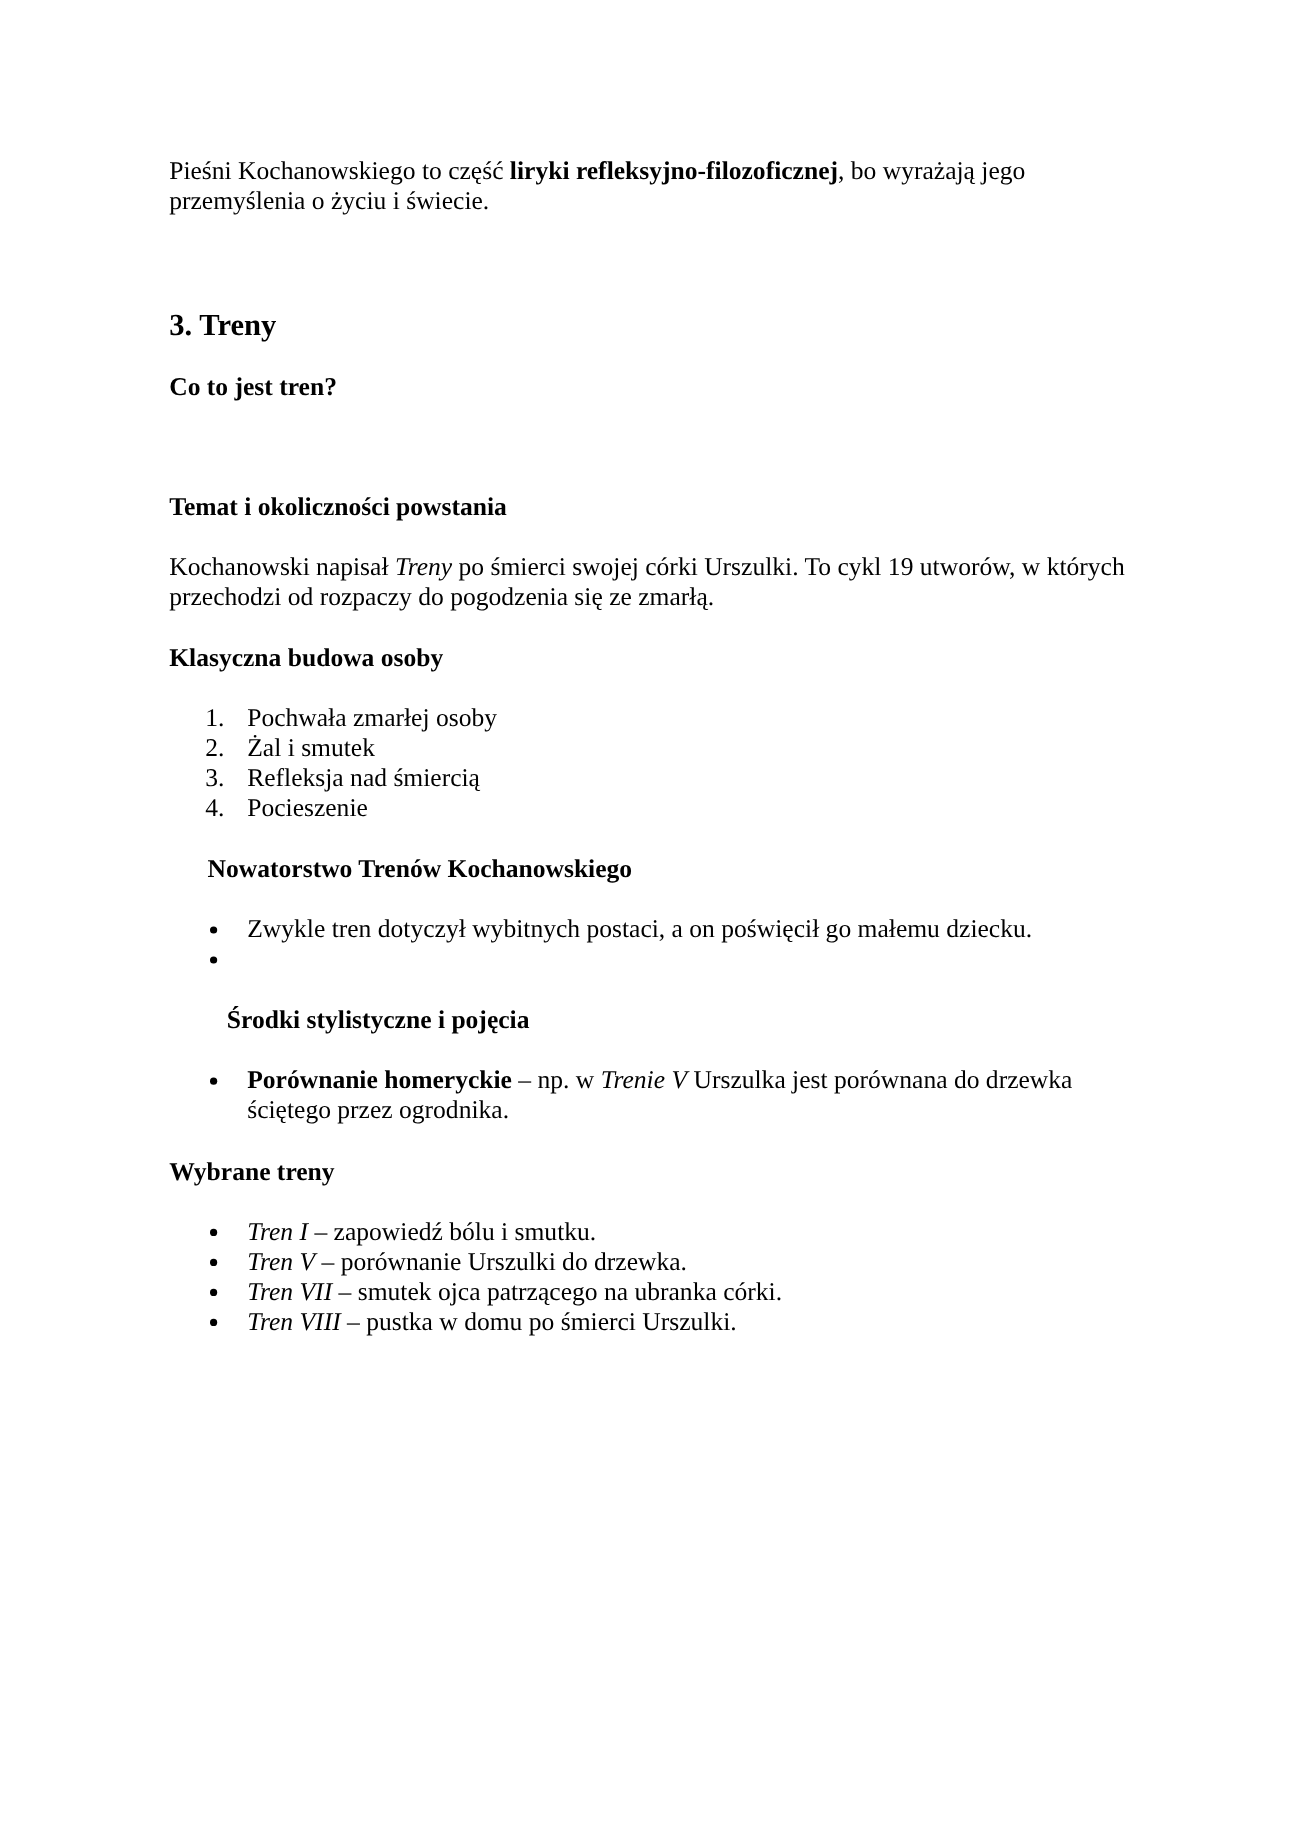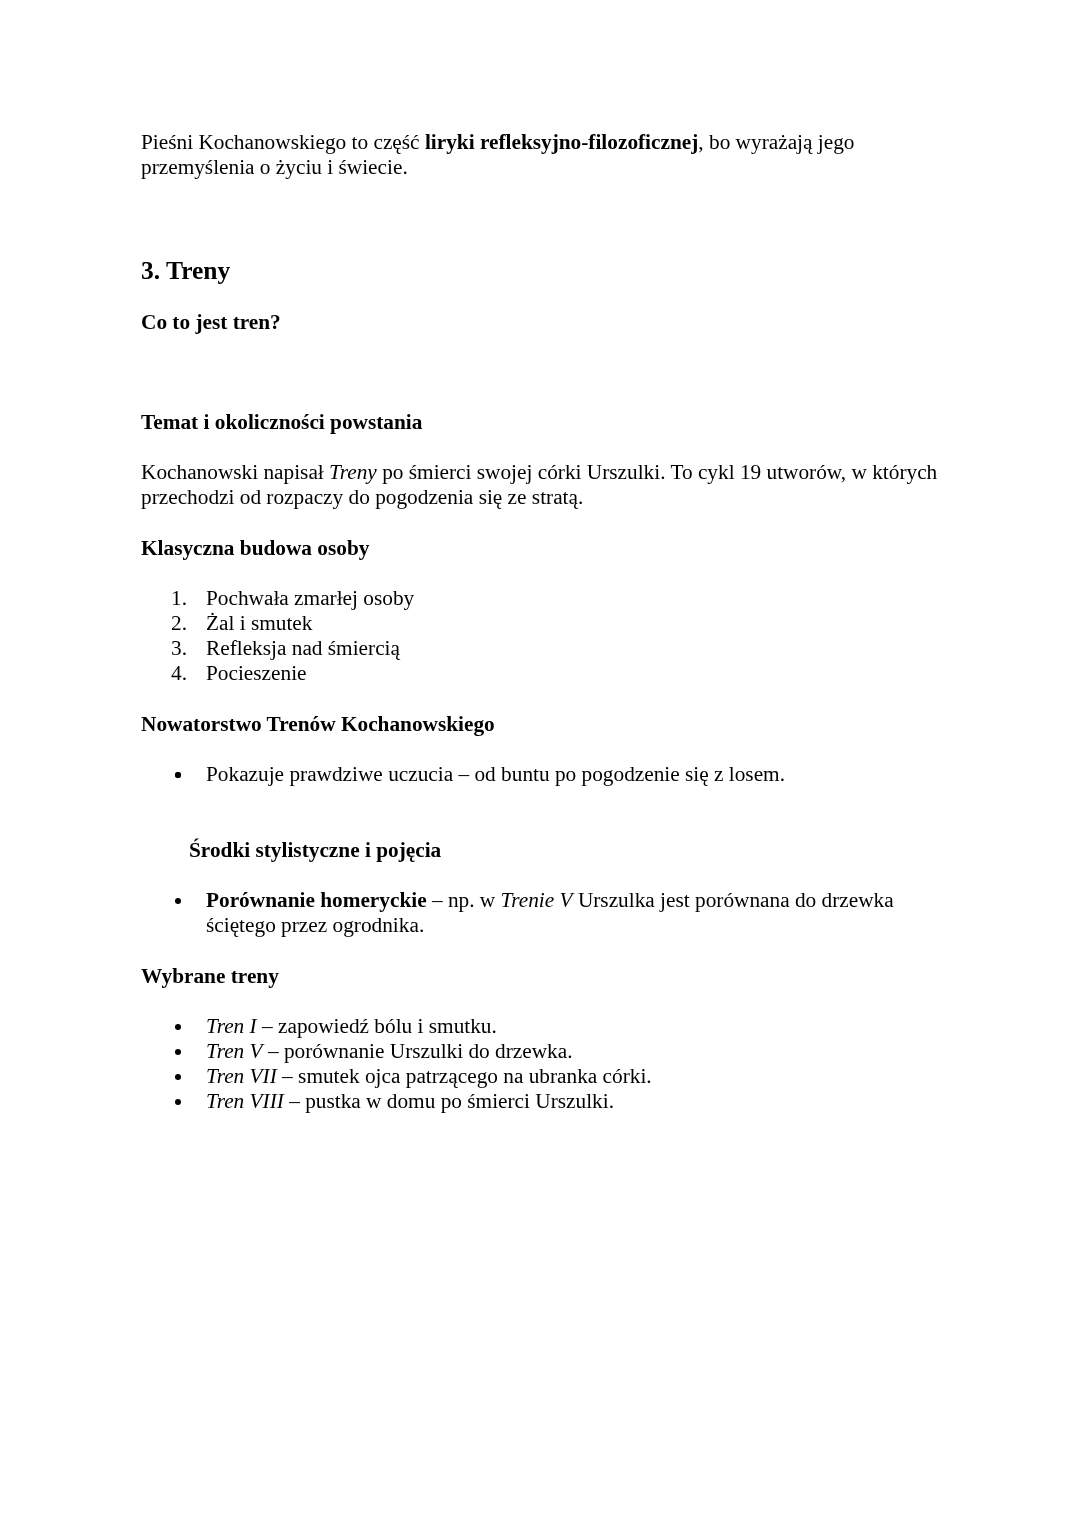--- a/index.html
+++ b/index.html
@@ -78,36 +78,36 @@
 
   <p class="block" style="top:130px;"><span>Pieśni Kochanowskiego to część </span><b>liryki refleksyjno-filozoficznej</b><span>, bo wyrażają jego</span><br><span>przemyślenia o życiu i świecie.</span></p>
 
   <h2 class="block h2" style="top:256px;">3. Treny</h2>
 
   <h3 class="block h3" style="top:310px;">Co to jest tren?</h3>
 
 
   <h3 class="block h3" style="top:410px;">Temat i okoliczności powstania</h3>
 
-  <p class="block" style="top:460px;"><span>Kochanowski napisał </span><i>Treny</i><span> po śmierci swojej córki Urszulki. To cykl 19 utworów, w których</span><br><span>przechodzi od rozpaczy do pogodzenia się ze stratą.</span></p>
+  <p class="block" style="top:460px;"><span>Kochanowski napisał </span><i>Treny</i><span> po śmierci swojej córki Urszulki. To cykl 19 utworów, w których</span><br><span>przechodzi od rozpaczy do pogodzenia się ze zmarłą.</span></p>
 
   <h3 class="block h3" style="top:536px;">Klasyczna budowa osoby</h3>
 
   <ol class="list" style="top:586px;">
     <li><span class="marker">1.</span><span>Pochwała zmarłej osoby</span></li>
     <li><span class="marker">2.</span><span>Żal i smutek</span></li>
     <li><span class="marker">3.</span><span>Refleksja nad śmiercią</span></li>
     <li><span class="marker">4.</span><span>Pocieszenie</span></li>
   </ol>
 
-  <h3 class="block h3" style="top:712px;">Nowatorstwo Trenów Kochanowskiego</h3>
+  <h3 class="block h3" style="top:712px;margin-left:32px;">Nowatorstwo Trenów Kochanowskiego</h3>
 
   <ul class="list" style="top:762px;">
+    <li><span class="bullet"></span><span>Zwykle tren dotyczył wybitnych postaci, a on poświęcił go małemu dziecku.</span></li>
     <li><span class="bullet"></span></li>
-    <li><span class="bullet"></span><span>Pokazuje prawdziwe uczucia – od buntu po pogodzenie się z losem.</span></li>
   </ul>
 
   <h3 class="block h3" style="top:838px;margin-left:48px;">Środki stylistyczne i pojęcia</h3>
 
   <ul class="list" style="top:888px;">
     <li><span class="bullet"></span><b>Porównanie homeryckie</b><span> – np. w </span><i>Trenie V</i><span> Urszulka jest porównana do drzewka</span><br><span>ściętego przez ogrodnika.</span></li>
   </ul>
 
   <h3 class="block h3" style="top:964px;">Wybrane treny</h3>
 

